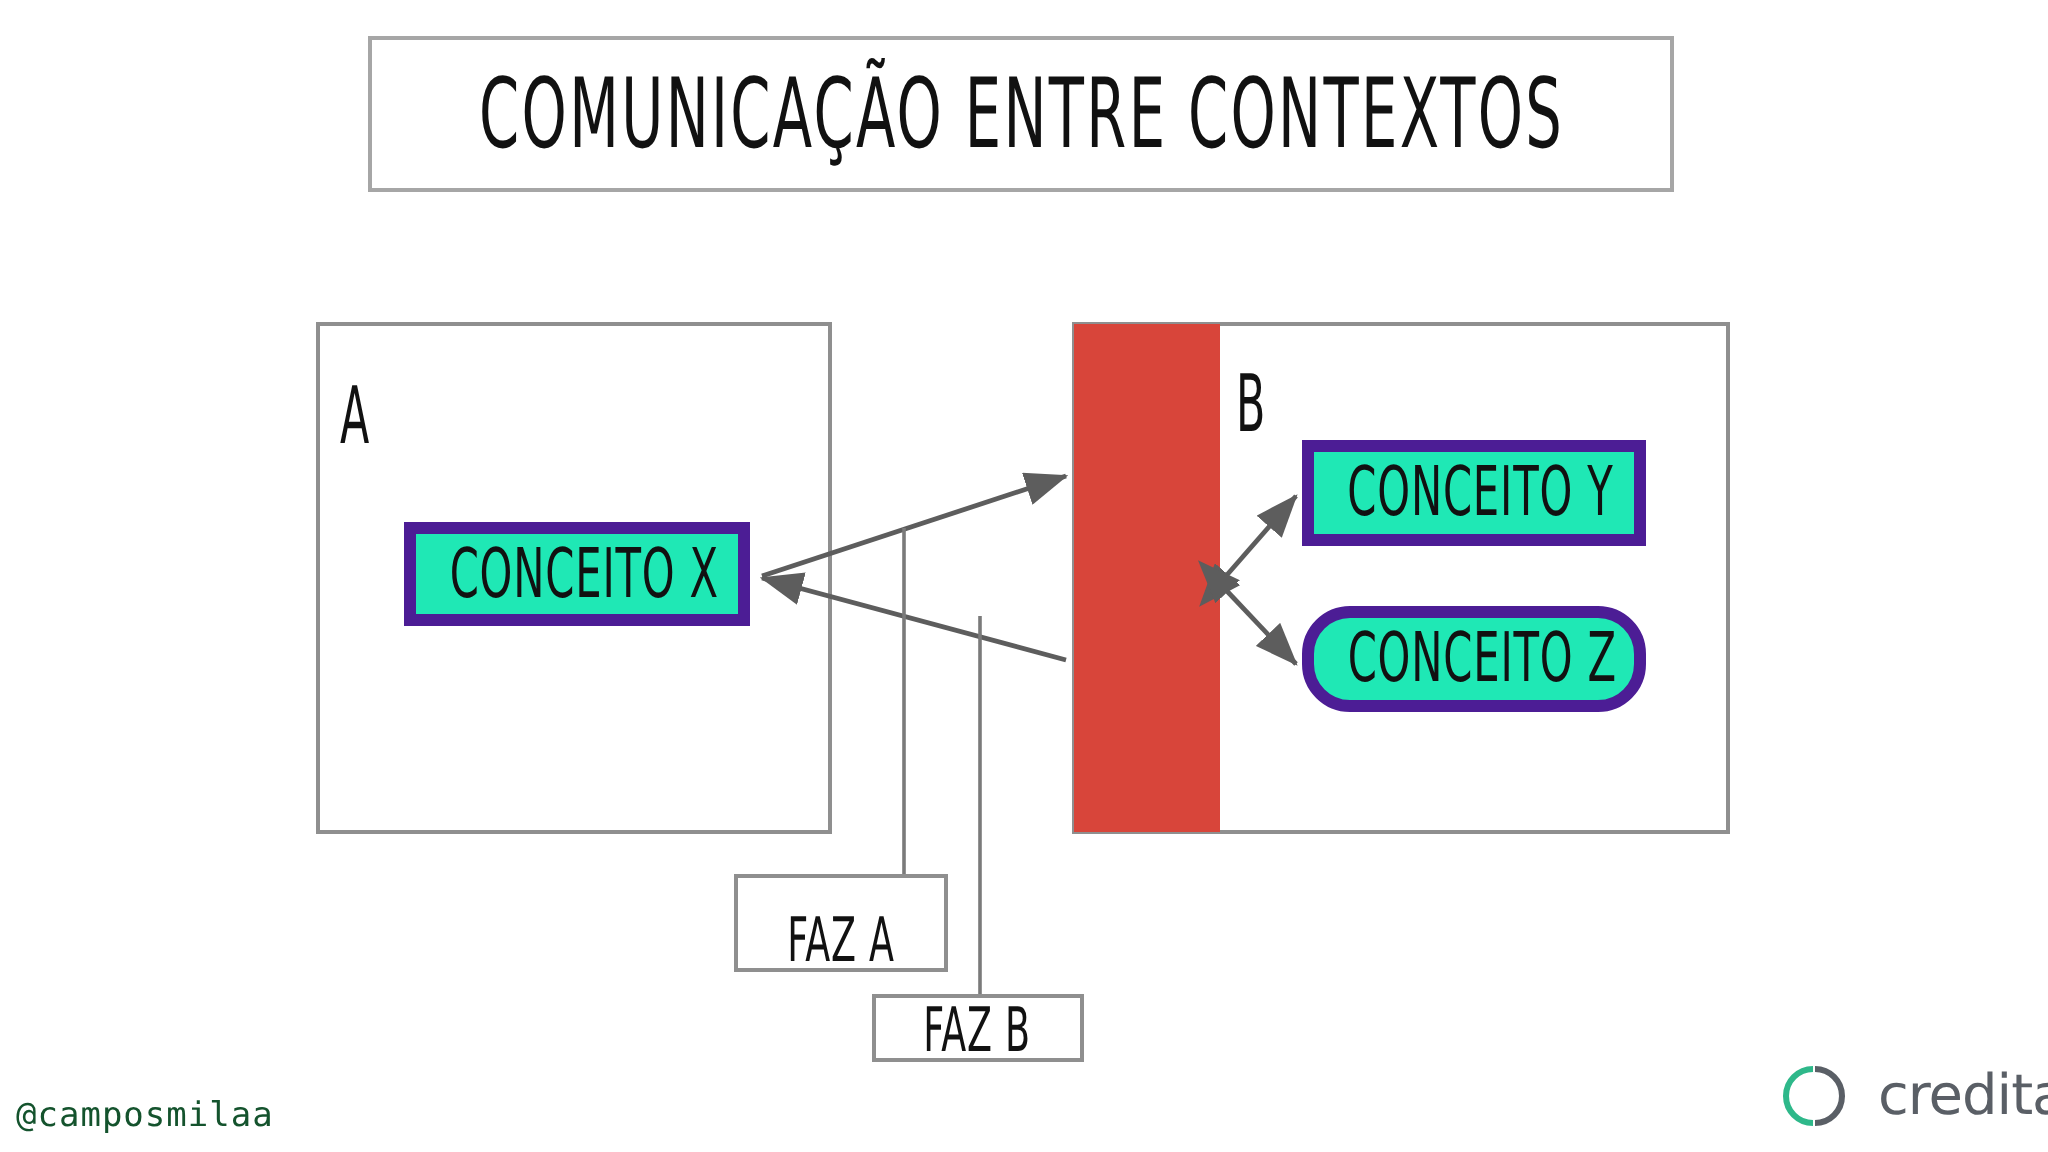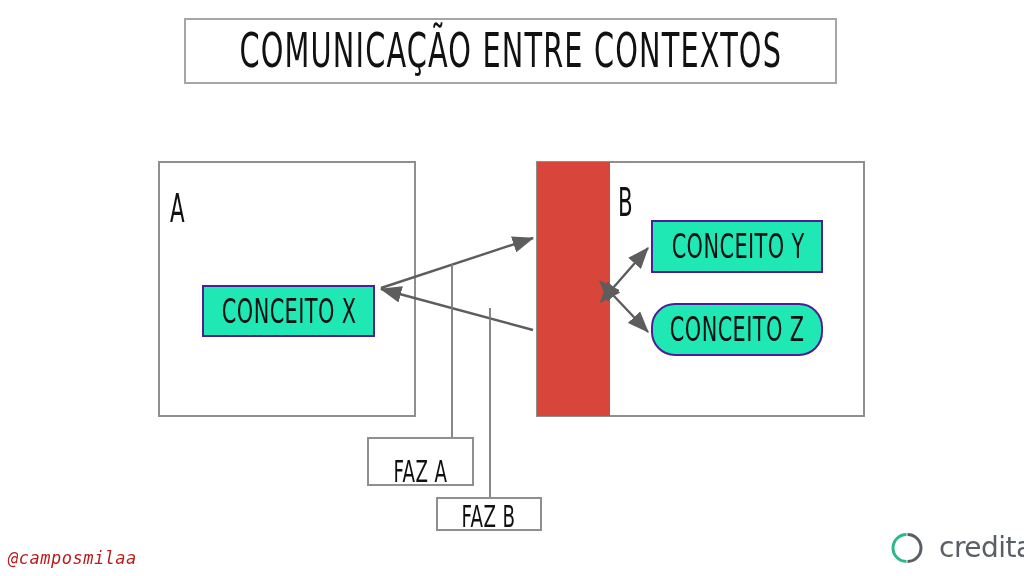--- a/index.html
+++ b/index.html
@@ -14,21 +14,21 @@
     overflow: hidden;
     font-family: "DejaVu Sans Condensed", "Liberation Sans Narrow", "Liberation Sans", sans-serif;
   }
 
   
   #title-box {
     position: absolute;
     left: 184px;
     top: 18px;
     width: 653px;
-    height: 66px;
+    height: 78px;
     border: 2px solid #a6a6a6;
     background: #ffffff;
     box-sizing: border-box;
     display: flex;
     align-items: center;
     justify-content: center;
   }
   #title-text {
     font-size: 41px;
     line-height: 1;
@@ -69,36 +69,36 @@
     top: 162px;
     width: 73px;
     height: 254px;
     background: #d8453a;
   }
 
   
   .concept-chip {
     position: absolute;
     background: #1fe8b5;
-    border: 2px solid #4c1d95;
+    border: 6px solid #4c1d95;
     box-sizing: border-box;
     display: flex;
     align-items: center;
-    justify-content: flex-end;
+    justify-content: flex-start;
   }
   .concept-chip span {
     font-size: 29px;
     color: #111111;
     line-height: 1;
     white-space: nowrap;
     transform: scaleX(0.80) scaleY(1.18);
     transform-origin: center center;
     letter-spacing: 0.5px;
   }
-  #concept-x-chip { left: 202px; top: 261px; width: 173px; height: 52px; margin-top: 24px; }
+  #concept-x-chip { left: 202px; top: 261px; width: 173px; height: 52px; }
   #concept-y-chip { left: 651px; top: 220px; width: 172px; height: 53px; }
   #concept-z-chip { left: 651px; top: 303px; width: 172px; height: 53px; border-radius: 24px; }
 
   
   .action-box {
     position: absolute;
     border: 2px solid #8f8f8f;
     background: #ffffff;
     box-sizing: border-box;
     display: flex;
@@ -127,23 +127,22 @@
     pointer-events: none;
   }
 
   
   #handle-text {
     position: absolute;
     left: 8px;
     top: 548px;
     font-family: "DejaVu Sans Mono", "Liberation Mono", monospace;
     font-size: 17px;
-    color: #b91c1c;
+    color: #14532d;
     letter-spacing: 0.5px;
-    font-style: italic;
   }
   #brand-logo {
     position: absolute;
     left: 884px;
     top: 530px;
     display: flex;
     align-items: center;
     gap: 9px;
   }
   #brand-wordmark {

